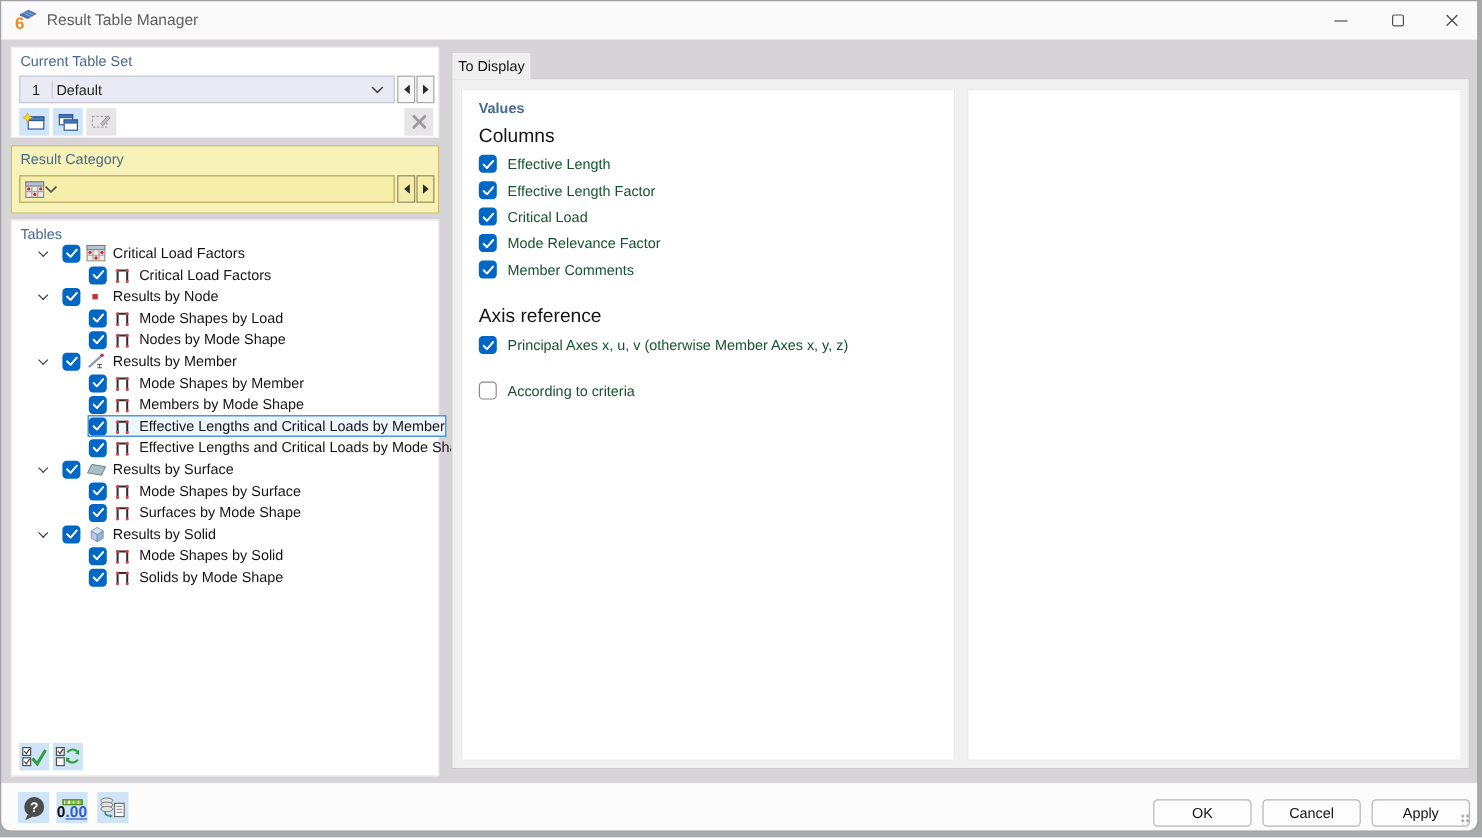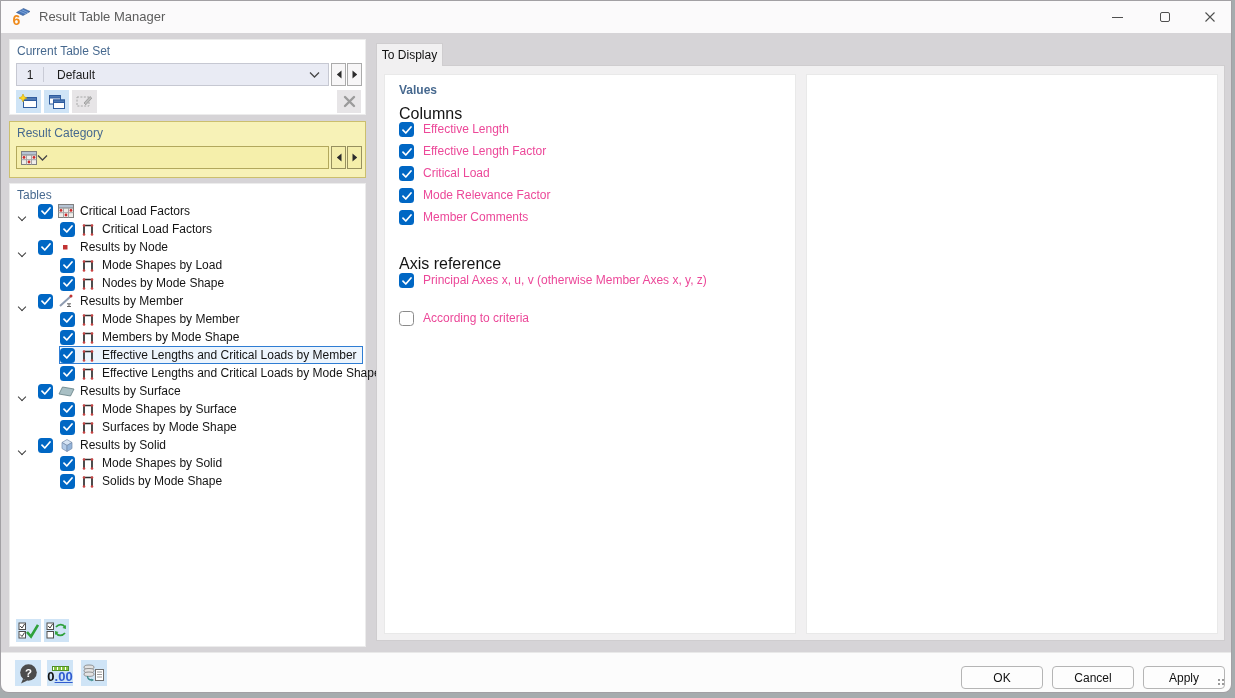--- a/index.html
+++ b/index.html
@@ -22,40 +22,40 @@
   #grp-cts{left:8px;top:38px;width:357px;height:76px}
   #grp-rc{left:8px;top:120px;width:357px;height:57px;background:#f7f2b7;border:1px solid #cbbf6e}
   #grp-tables{left:8px;top:182px;width:357px;height:464px}
   .grp-header{position:absolute;left:7px;top:4px;font-size:12px;font-weight:normal;color:#47698f}
 
   
   .combo{position:absolute;display:flex;align-items:center;height:23px;font-size:12px;color:#1c1c1c}
   #combo-cts{left:6px;top:23px;width:313px;background:#e9ebf4;border:1px solid #c6c8d2}
   .combo-index{width:26px;text-align:center}
   .combo-sep{width:1px;align-self:stretch;background:#c9cbd6;margin:3px 0}
-  .combo-label{margin-left:13px;flex:1;white-space:nowrap}
+  .combo-label{margin-left:3px;flex:1;white-space:nowrap}
   .combo-chev{margin-right:8px;display:flex}
   .spin{position:absolute;width:15px;height:23px;display:flex;align-items:center;justify-content:center;
         background:#f7f6f7;border:1px solid #ababab}
   #cts-prev{left:321px;top:23px}#cts-next{left:337px;top:23px}
   #combo-rc{left:6px;top:24px;width:313px;background:#f5efab;border:1px solid #b2a85c}
   .combo-icon{margin-left:4px;display:flex}
   #combo-rc .combo-label{margin-left:6px}
   #rc-prev{left:321px;top:24px;background:#f4eeaa;border-color:#97905e}
   #rc-next{left:337px;top:24px;background:#f4eeaa;border-color:#97905e}
 
   
   .tool-btn{position:absolute;width:25px;height:23px;display:flex;align-items:center;justify-content:center;background:#cfe4f6}
   #btn-new{left:6px;top:50px}#btn-copy{left:34px;top:50px}
   #btn-rename{left:62px;top:50px;background:#e7e5e7}
   #btn-del{left:327px;top:50px;width:24px;background:#e7e5e7}
 
   
   #tree{position:absolute;left:0;top:18px;right:0}
-  .tree-row{display:flex;align-items:flex-end;height:18px;padding-left:2px;font-size:12px;color:#141414}
+  .tree-row{display:flex;align-items:center;height:18px;padding-left:16px;font-size:12px;color:#141414}
   .chevbox{width:20px;min-width:20px;display:flex;justify-content:center;margin-right:5px}
   .chev{width:6px;height:6px;border-right:1.4px solid #3c3c3c;border-bottom:1.4px solid #3c3c3c;
         transform:rotate(45deg);margin-top:-3px}
   .tree-indent{width:47px;min-width:47px}
   .tree-content{display:flex;align-items:center;flex:1;height:18px;border:1px solid transparent;margin-right:2px}
   .tree-content.selected{background:#edf5fd;border-color:#2f7dd3}
   .cb{width:15px;height:15px;min-width:15px;border-radius:3.5px;display:inline-flex;align-items:center;justify-content:center}
   .cb-on{background:#0067c4}
   .cb-off{background:#fff;border:1px solid #8b8b8b}
   .tree-icon{width:18px;min-width:18px;display:flex;justify-content:center;margin-left:4px}
@@ -73,21 +73,21 @@
   #panelA{left:7px;width:412px}
   #panelB{left:429px;width:412px}
   .pa-header{position:absolute;left:14px;top:8px;font-weight:bold;font-size:12px;color:#47698f}
   .pa-label{position:absolute;left:14px;font-size:16px;color:#141414}
   #lbl-columns{top:30px}
   #lbl-axis{top:180px}
   .ck-list{position:absolute;left:14px}
   #list-columns{top:47px}
   #list-axis{top:198px}
   #list-criteria{top:236px}
-  .ck-row{display:flex;align-items:flex-start;height:22px;font-size:12px;color:#ec4899;white-space:nowrap}
+  .ck-row{display:flex;align-items:flex-end;height:22px;font-size:12px;color:#14532d;white-space:nowrap}
   .ck-row .cb{margin-right:9px}
 
   
   #bottombar{position:absolute;left:0;right:0;bottom:0;height:40px;background:#fcfcfc;
              border-top:1px solid #e9e9e9;border-radius:0 0 8px 8px}
   .foot-icon-btn{position:absolute;top:7px;width:26px;height:26px;background:#cfe4f6;
                  display:flex;flex-direction:column;align-items:center;justify-content:center}
   #fi-help{left:14px}#fi-dec{left:46px}#fi-exp{left:80px}
   .dec-ruler{display:block;width:17px;height:5px;background:#86c440;border:1px solid #4e8f28;
              background-image:repeating-linear-gradient(90deg,#ffffff 0 1px,transparent 1px 4px);margin-bottom:1px}

